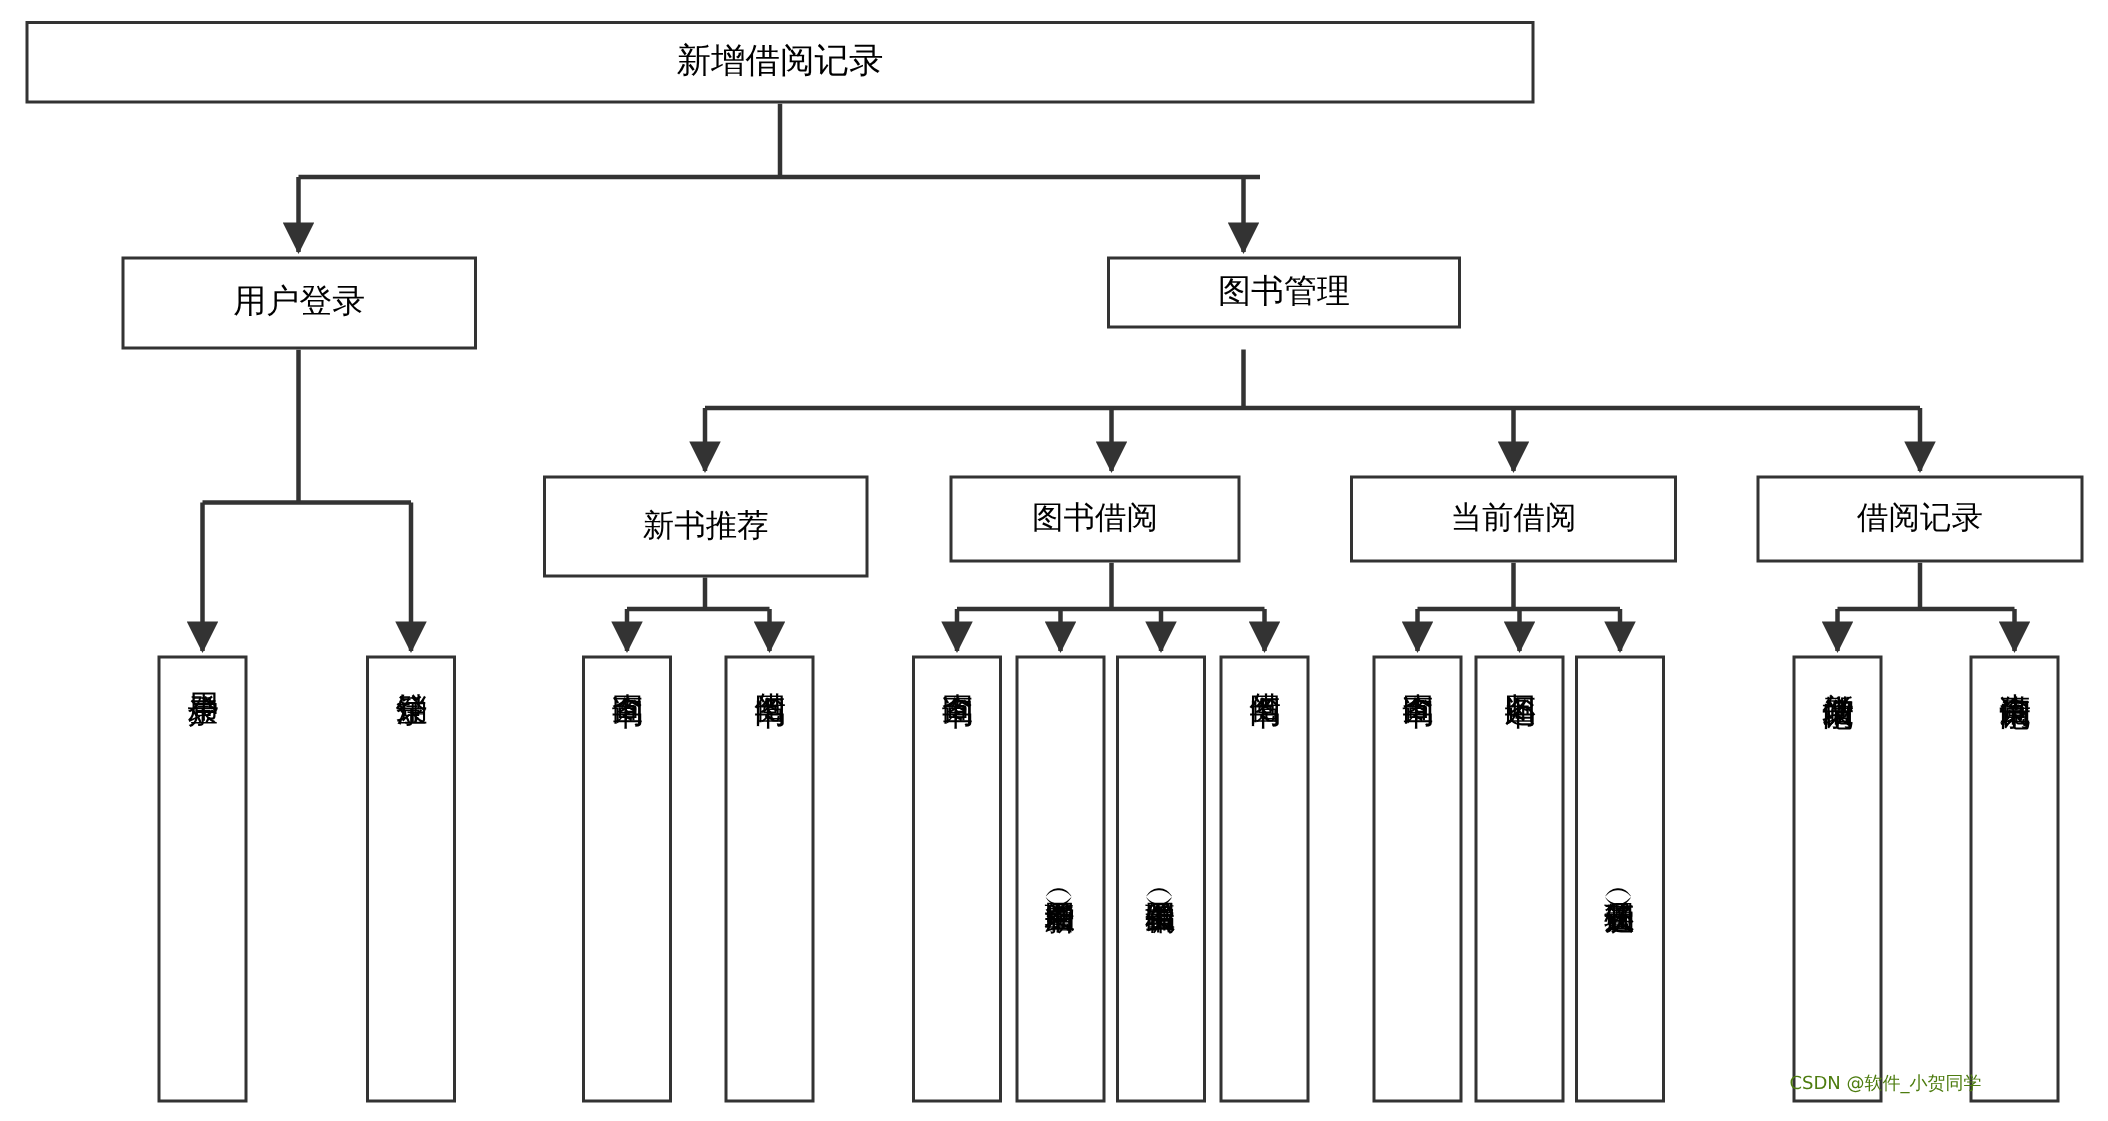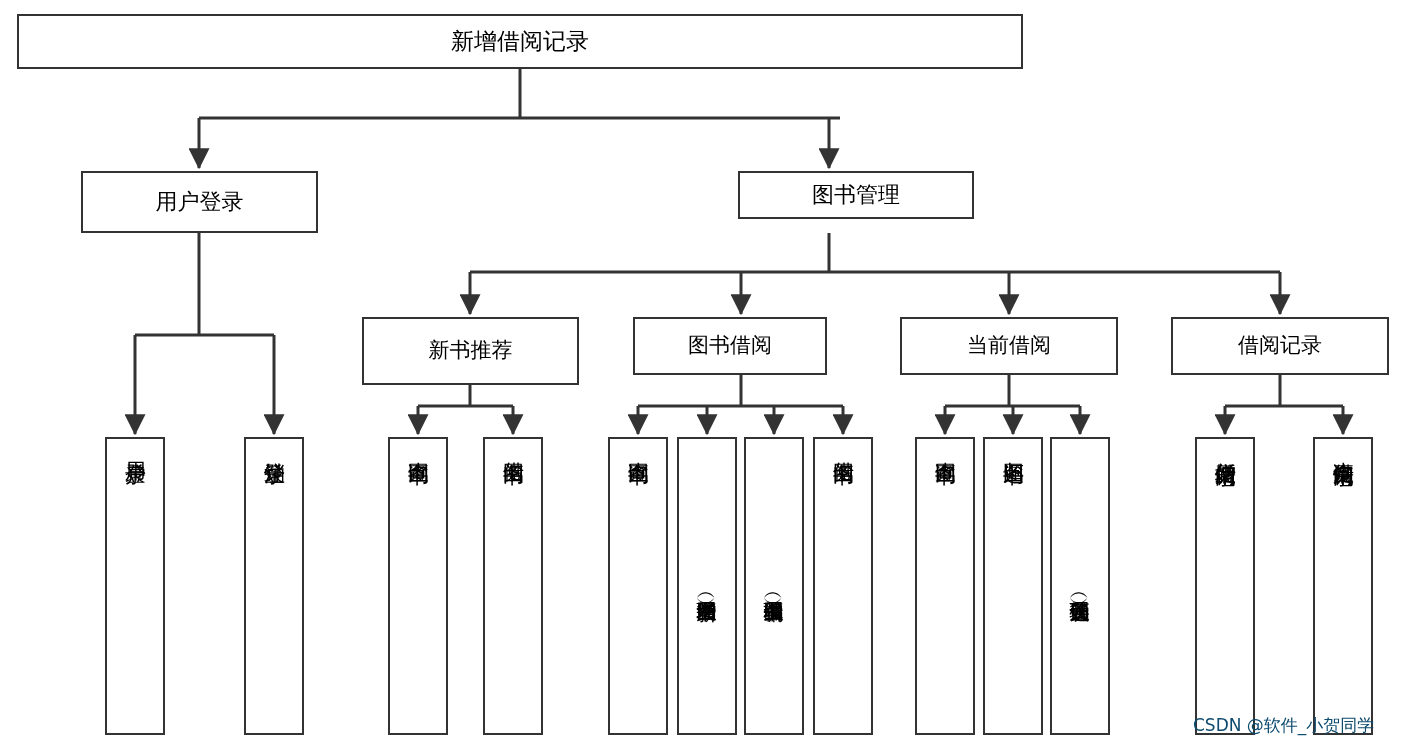--- a/index.html
+++ b/index.html
@@ -69,22 +69,22 @@
     padding-top: 0;
   }
   .node-leaf.tall-text .label {
     font-size: 20px;
     letter-spacing: 0px;
   }
   #watermark {
     position: absolute;
     left: 1193px;
     top: 714px;
-    font-size: 17px;
-    color: #0c4a6e;
+    font-size: 12px;
+    color: #4d7c0f;
     white-space: nowrap;
     z-index: 5;
     font-family: "DejaVu Sans", "Liberation Sans", sans-serif;
   }
 </style>
 </head>
 <body>
 
 <div id="canvas">
 

